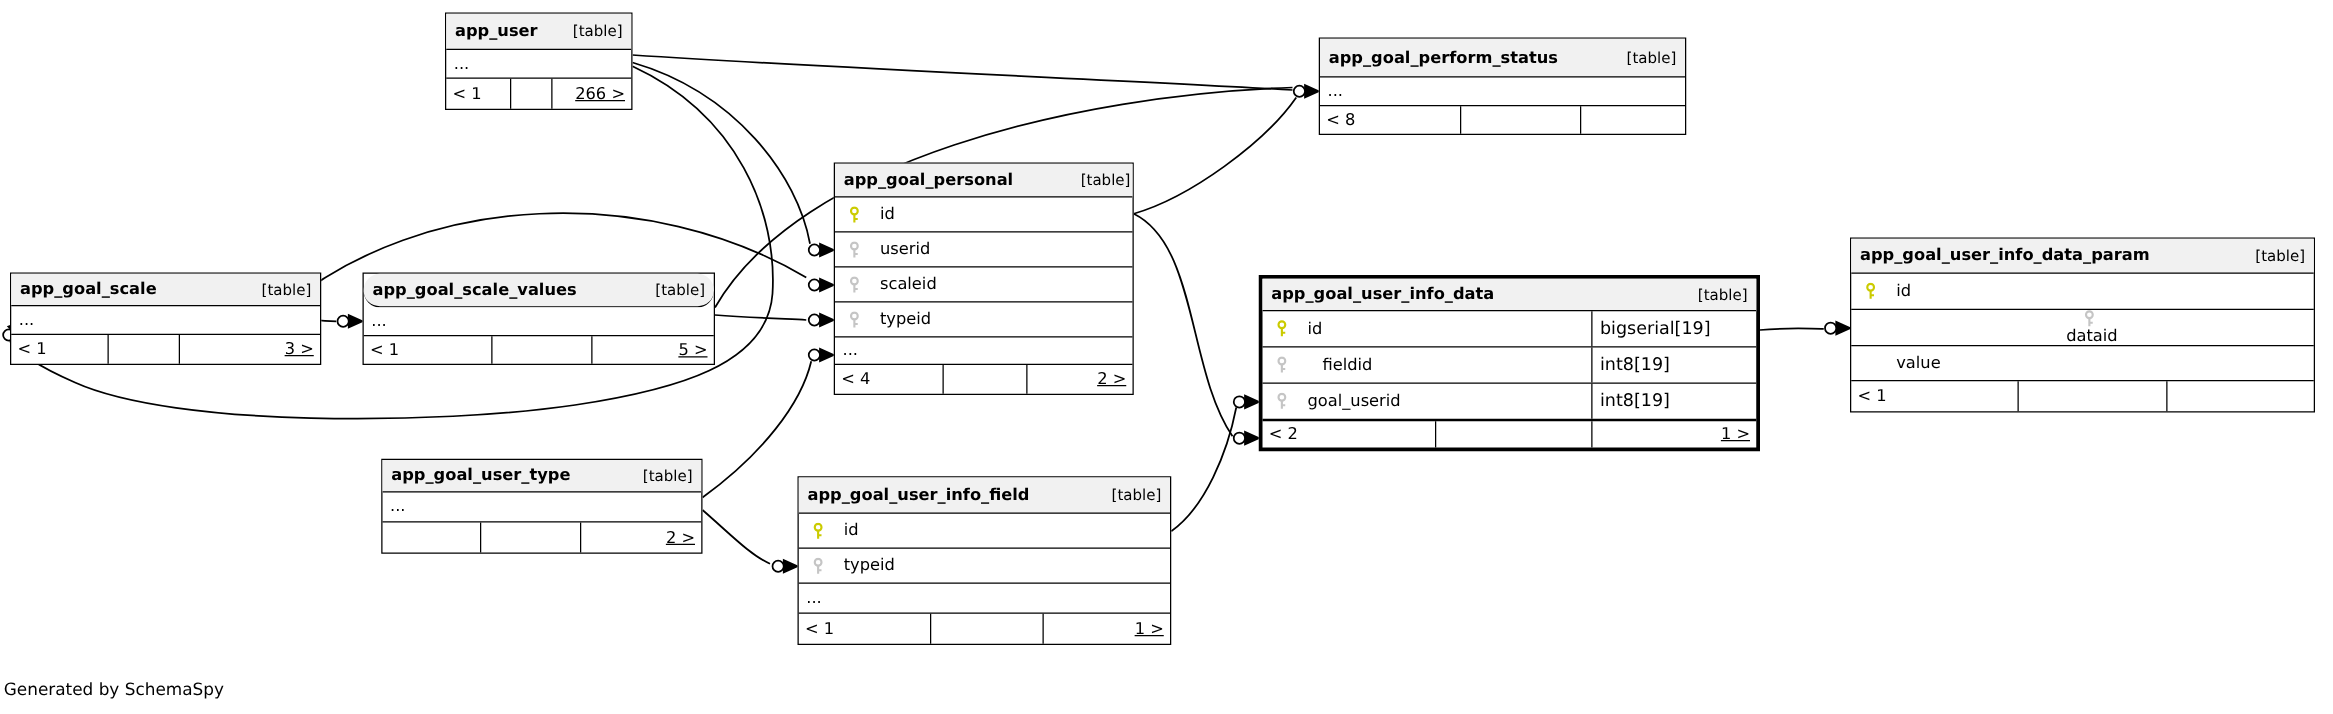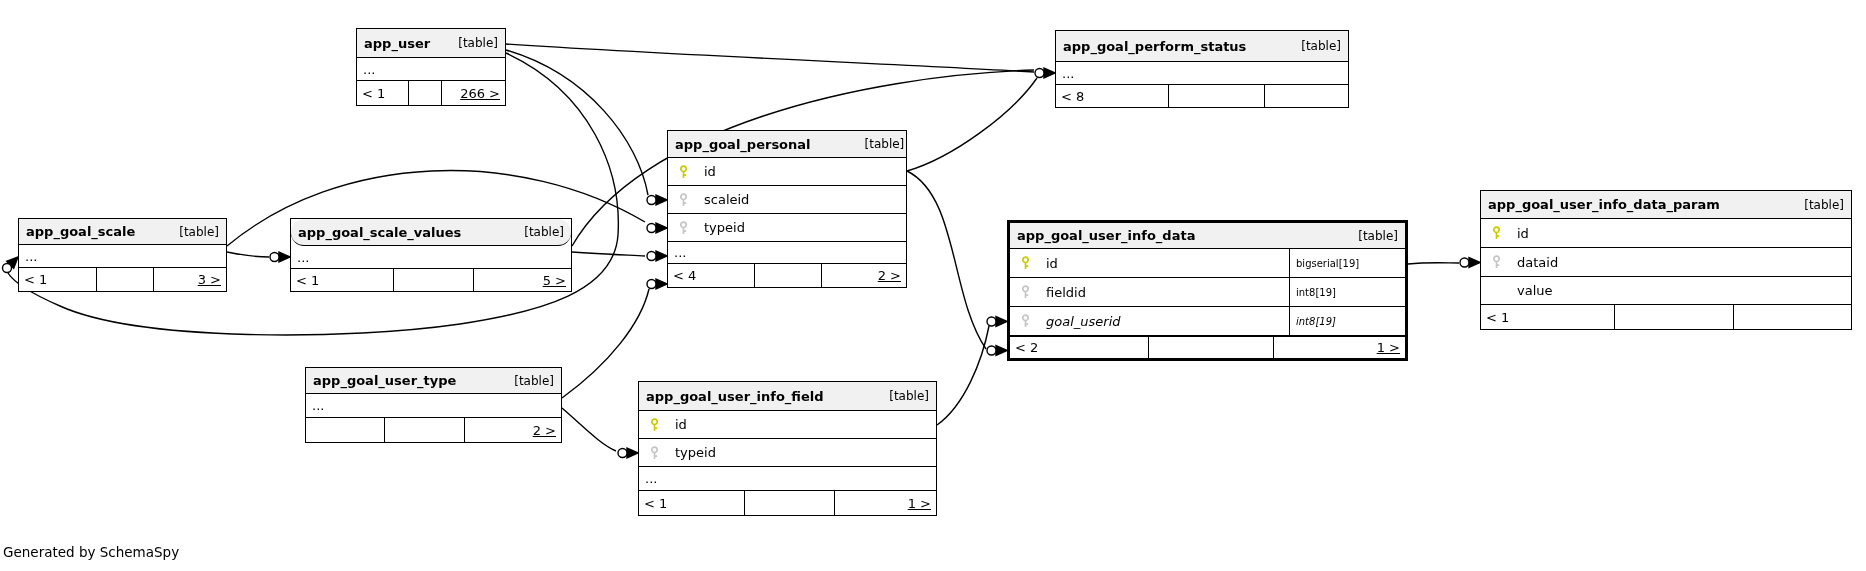--- a/index.html
+++ b/index.html
@@ -8,21 +8,21 @@
   svg.edges{position:absolute;left:0;top:0;pointer-events:none;}
   .tbl{position:absolute;background:#fff;border:1px solid #000;box-sizing:border-box;font-size:13px;}
   .tbl.focus{border-width:3px;}
   .hd{background:#f1f1f1;border-bottom:1px solid #000;display:flex;align-items:center;
       justify-content:space-between;padding:0 7px;box-sizing:border-box;}
   .nm{font-weight:bold;font-size:13px;white-space:nowrap;}
   .tag{font-size:12px;white-space:nowrap;margin-left:10px;}
   .row{border-bottom:1px solid #000;display:flex;align-items:center;box-sizing:border-box;}
   .ncell{display:flex;align-items:center;box-sizing:border-box;height:100%;}
   .tcell{display:flex;align-items:center;box-sizing:border-box;height:100%;
-         border-left:1px solid #000;padding-left:6px;font-size:10px;white-space:nowrap;margin-left:16px;}
+         border-left:1px solid #000;padding-left:6px;font-size:14px;white-space:nowrap;}
   .ki{width:11px;height:14px;margin-left:10px;display:inline-flex;align-items:center;flex:none;}
   .pk{color:#cbcb00;}
   .fk{color:#c5c5c5;}
   .cn{margin-left:15px;white-space:nowrap;}
   .ell{border-bottom:1px solid #000;display:flex;align-items:center;padding-left:6px;box-sizing:border-box;}
   .ft{display:flex;box-sizing:border-box;}
   .fc{display:flex;align-items:center;box-sizing:border-box;height:100%;padding:0 5px;white-space:nowrap;}
   .fc.bl{border-left:1px solid #000;}
   .fc.fr{justify-content:flex-end;flex:1;text-decoration:underline;}
   .credit{position:absolute;left:3px;top:544px;font-size:13.5px;}
@@ -67,21 +67,21 @@
       <circle fill="#fff" cx="622.5" cy="453" r="4.5"></circle>
       <path fill="#000" d="M1007 321.5 L996 316.5 L996 326.5 Z"></path>
       <circle fill="#fff" cx="991.5" cy="321.5" r="4.5"></circle>
       <path fill="#000" d="M1007 350.5 L996 345.5 L996 355.5 Z"></path>
       <circle fill="#fff" cx="991.5" cy="350.5" r="4.5"></circle>
       <path fill="#000" d="M1480 262.5 L1469 257.5 L1469 267.5 Z"></path>
       <circle fill="#fff" cx="1464.5" cy="262.5" r="4.5"></circle>
     </g>
   </svg>
 
-  <div class="tbl" style="left:356px;top:28px;width:150px;">
+  <div class="tbl" style="left:356px;top:10px;width:150px;">
     <div class="hd" style="height:29px;">
       <span class="nm">app_user</span>
       <span class="tag">[table]</span>
     </div>
     <div class="ell" style="height:23px;">...</div>
     <div class="ft" style="height:24px;">
       <span class="fc" style="width:51px;">&lt; 1</span>
       <span class="fc bl" style="width:33px;"></span>
       <span class="fc bl fr">266 &gt;</span>
     </div>
@@ -114,40 +114,49 @@
         </span>
       <span class="cn">id</span>
     </div>
     <div class="row" style="height:28px;">
       <span class="ki fk">
           <svg width="11" height="14" viewBox="0 0 11 14">
             <circle cx="5.5" cy="3.8" r="2.7" fill="none" stroke="currentColor" stroke-width="1.7"></circle>
             <path d="M5.5 6.5 V13 M5.5 10.2 H8.2" stroke="currentColor" stroke-width="1.7" fill="none"></path>
           </svg>
         </span>
+      <span class="cn">userid</span>
+    </div>
+    <div class="row" style="height:28px;">
+      <span class="ki fk">
+          <svg width="11" height="14" viewBox="0 0 11 14">
+            <circle cx="5.5" cy="3.8" r="2.7" fill="none" stroke="currentColor" stroke-width="1.7"></circle>
+            <path d="M5.5 6.5 V13 M5.5 10.2 H8.2" stroke="currentColor" stroke-width="1.7" fill="none"></path>
+          </svg>
+        </span>
       <span class="cn">scaleid</span>
     </div>
     <div class="row" style="height:28px;">
       <span class="ki fk">
           <svg width="11" height="14" viewBox="0 0 11 14">
             <circle cx="5.5" cy="3.8" r="2.7" fill="none" stroke="currentColor" stroke-width="1.7"></circle>
             <path d="M5.5 6.5 V13 M5.5 10.2 H8.2" stroke="currentColor" stroke-width="1.7" fill="none"></path>
           </svg>
         </span>
       <span class="cn">typeid</span>
     </div>
     <div class="ell" style="height:22px;">...</div>
     <div class="ft" style="height:23px;">
       <span class="fc" style="width:86px;">&lt; 4</span>
       <span class="fc bl" style="width:67px;"></span>
       <span class="fc bl fr">2 &gt;</span>
     </div>
   </div>
 
-  <div class="tbl" style="left:18px;top:218px;width:209px;">
+  <div class="tbl" style="left:8px;top:218px;width:249px;">
     <div class="hd" style="height:26px;">
       <span class="nm">app_goal_scale</span>
       <span class="tag">[table]</span>
     </div>
     <div class="ell" style="height:23px;">...</div>
     <div class="ft" style="height:23px;">
       <span class="fc" style="width:77px;">&lt; 1</span>
       <span class="fc bl" style="width:57px;"></span>
       <span class="fc bl fr">3 &gt;</span>
     </div>
@@ -221,32 +230,32 @@
             <svg width="11" height="14" viewBox="0 0 11 14">
               <circle cx="5.5" cy="3.8" r="2.7" fill="none" stroke="currentColor" stroke-width="1.7"></circle>
               <path d="M5.5 6.5 V13 M5.5 10.2 H8.2" stroke="currentColor" stroke-width="1.7" fill="none"></path>
             </svg>
           </span>
         <span class="cn">id</span>
       </span>
       <span class="tcell" style="flex:1;">bigserial[19]</span>
     </div>
     <div class="row" style="height:29px;">
-      <span class="ncell" style="width:263px;">
+      <span class="ncell" style="width:263px;gap:12px;">
         <span class="ki fk">
             <svg width="11" height="14" viewBox="0 0 11 14">
               <circle cx="5.5" cy="3.8" r="2.7" fill="none" stroke="currentColor" stroke-width="1.7"></circle>
               <path d="M5.5 6.5 V13 M5.5 10.2 H8.2" stroke="currentColor" stroke-width="1.7" fill="none"></path>
             </svg>
           </span>
         <span class="cn">fieldid</span>
       </span>
       <span class="tcell" style="flex:1;">int8[19]</span>
     </div>
-    <div class="row" style="height:29px;font-style:italic;">
+    <div class="row" style="height:29px;">
       <span class="ncell" style="width:263px;">
         <span class="ki fk">
             <svg width="11" height="14" viewBox="0 0 11 14">
               <circle cx="5.5" cy="3.8" r="2.7" fill="none" stroke="currentColor" stroke-width="1.7"></circle>
               <path d="M5.5 6.5 V13 M5.5 10.2 H8.2" stroke="currentColor" stroke-width="1.7" fill="none"></path>
             </svg>
           </span>
         <span class="cn">goal_userid</span>
       </span>
       <span class="tcell" style="flex:1;">int8[19]</span>
@@ -265,21 +274,21 @@
     </div>
     <div class="row" style="height:29px;">
       <span class="ki pk">
           <svg width="11" height="14" viewBox="0 0 11 14">
             <circle cx="5.5" cy="3.8" r="2.7" fill="none" stroke="currentColor" stroke-width="1.7"></circle>
             <path d="M5.5 6.5 V13 M5.5 10.2 H8.2" stroke="currentColor" stroke-width="1.7" fill="none"></path>
           </svg>
         </span>
       <span class="cn">id</span>
     </div>
-    <div class="row" style="height:29px;">
+    <div class="row" style="height:29px;flex-direction:column;">
       <span class="ki fk">
           <svg width="11" height="14" viewBox="0 0 11 14">
             <circle cx="5.5" cy="3.8" r="2.7" fill="none" stroke="currentColor" stroke-width="1.7"></circle>
             <path d="M5.5 6.5 V13 M5.5 10.2 H8.2" stroke="currentColor" stroke-width="1.7" fill="none"></path>
           </svg>
         </span>
       <span class="cn">dataid</span>
     </div>
     <div class="row" style="height:28px;">
       <span class="ki"></span>

